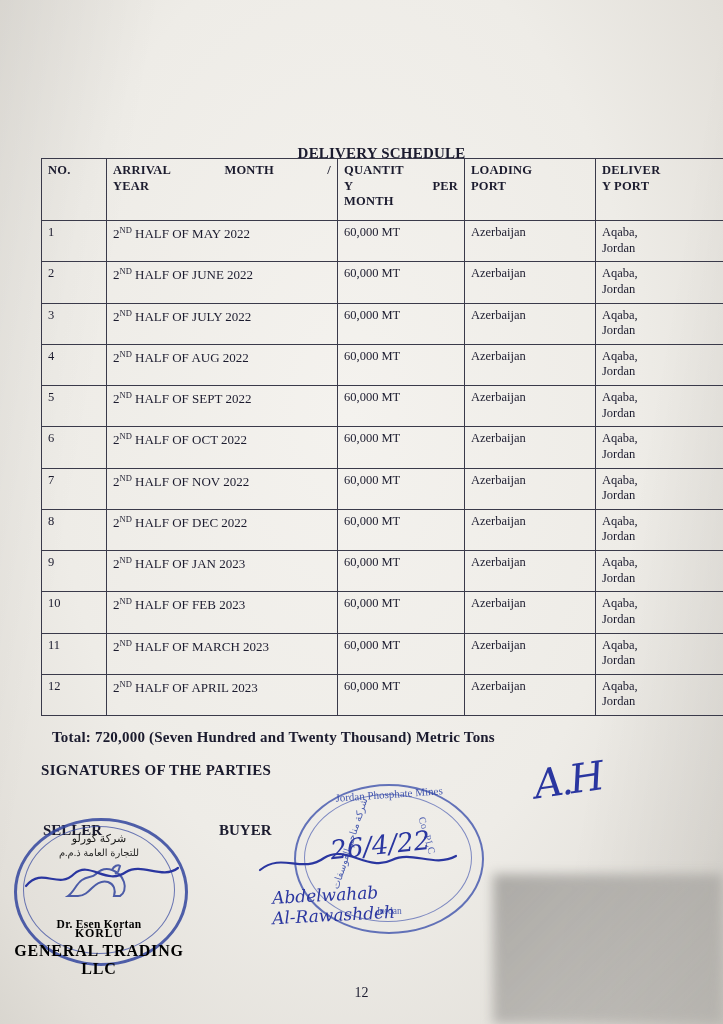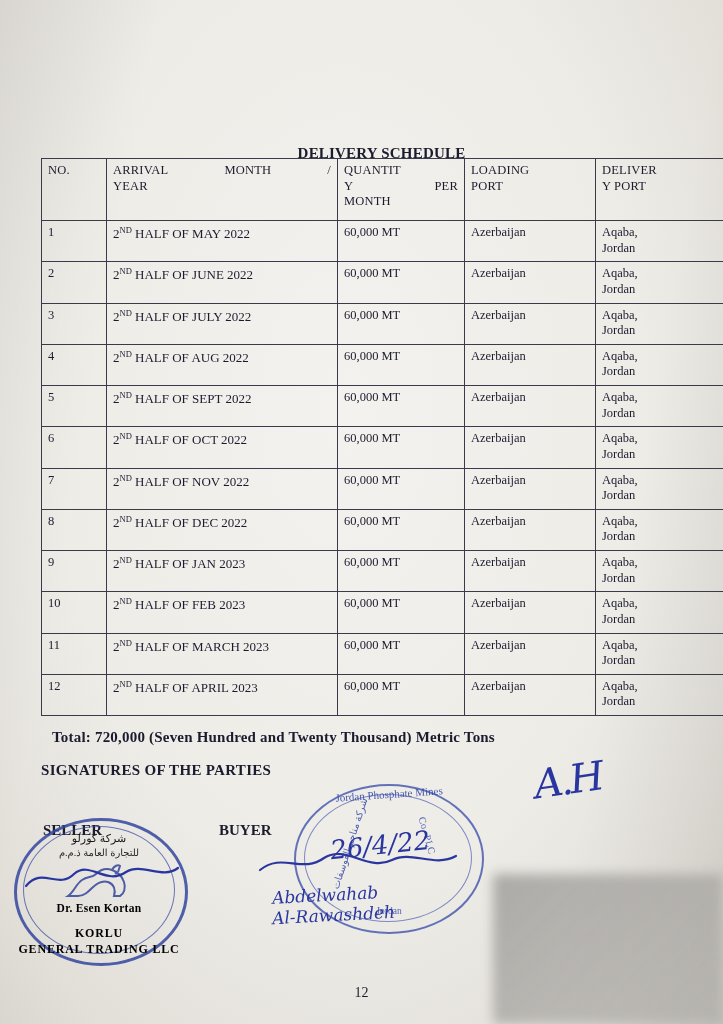--- a/index.html
+++ b/index.html
@@ -77,21 +77,21 @@
     font-size: 12.5px;
     table-layout: fixed;
   }
   table.schedule th, table.schedule td {
     border: 1px solid #3a3a4a;
     padding: 4px 6px 5px 6px;
     vertical-align: top;
     line-height: 1.25;
   }
   table.schedule thead th {
-    font-weight: normal;
+    font-weight: bold;
     font-size: 12.5px;
     letter-spacing: 0.2px;
     height: 52px;
     text-align: left;
     margin-left: 47px;
   }
   th.c-no, td.c-no { width: 52px; text-align: left; }
   th.c-arrival, td.c-arrival { width: 218px; }
   th.c-qty, td.c-qty { width: 114px; }
   th.c-load, td.c-load { width: 118px; }
@@ -197,42 +197,42 @@
     opacity: 0.85;
   }
   .seller-stamp .emblem {
     position: absolute;
     left: 52px; top: 48px;
     width: 74px; height: 40px;
     opacity: 0.85;
   }
   .seller-stamp .doctor {
     position: absolute;
-    left: 0; top: 88px;
+    left: 0; top: 104px;
     width: 178px;
     text-align: center;
     font-size: 11.5px;
     font-weight: bold;
     letter-spacing: 0.3px;
   }
   .seller-stamp .co1 {
     position: absolute;
     left: 0; top: 112px;
     width: 178px;
     text-align: center;
     font-size: 12px;
     font-weight: bold;
     letter-spacing: 0.8px;
   }
   .seller-stamp .co2 {
     position: absolute;
     left: 0; top: 128px;
     width: 178px;
     text-align: center;
-    font-size: 12px;
+    font-size: 16px;
     font-weight: bold;
     letter-spacing: 0.8px;
   }
 
   
   .buyer-stamp {
     position: absolute;
     left: 288px;
     top: 778px;
     width: 202px;

